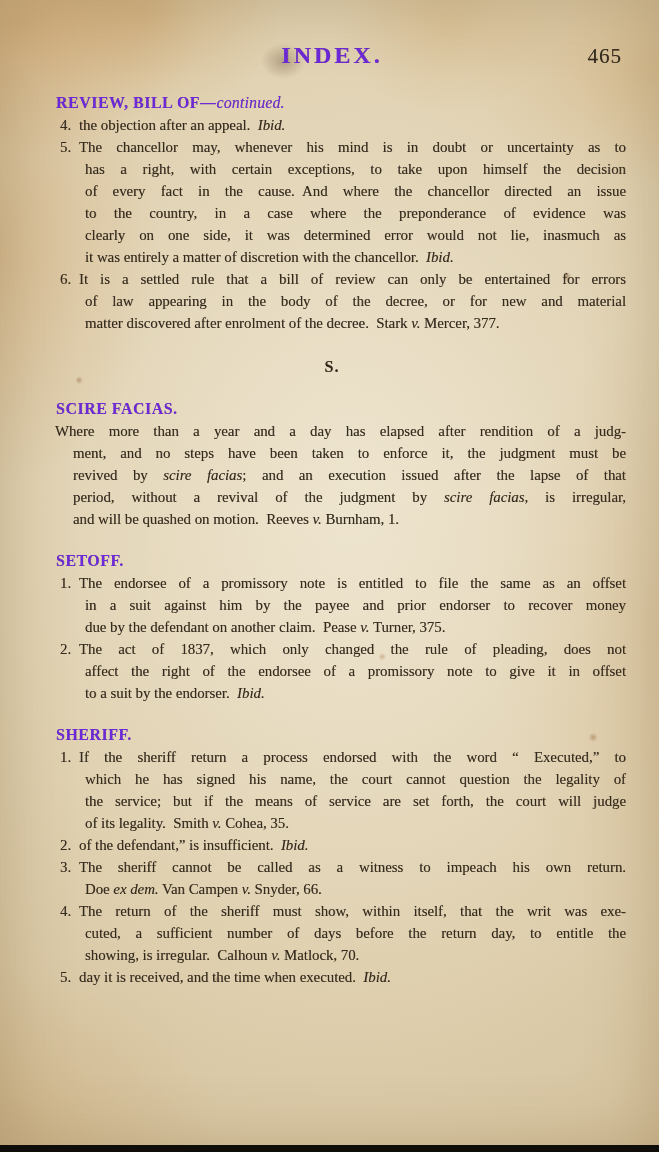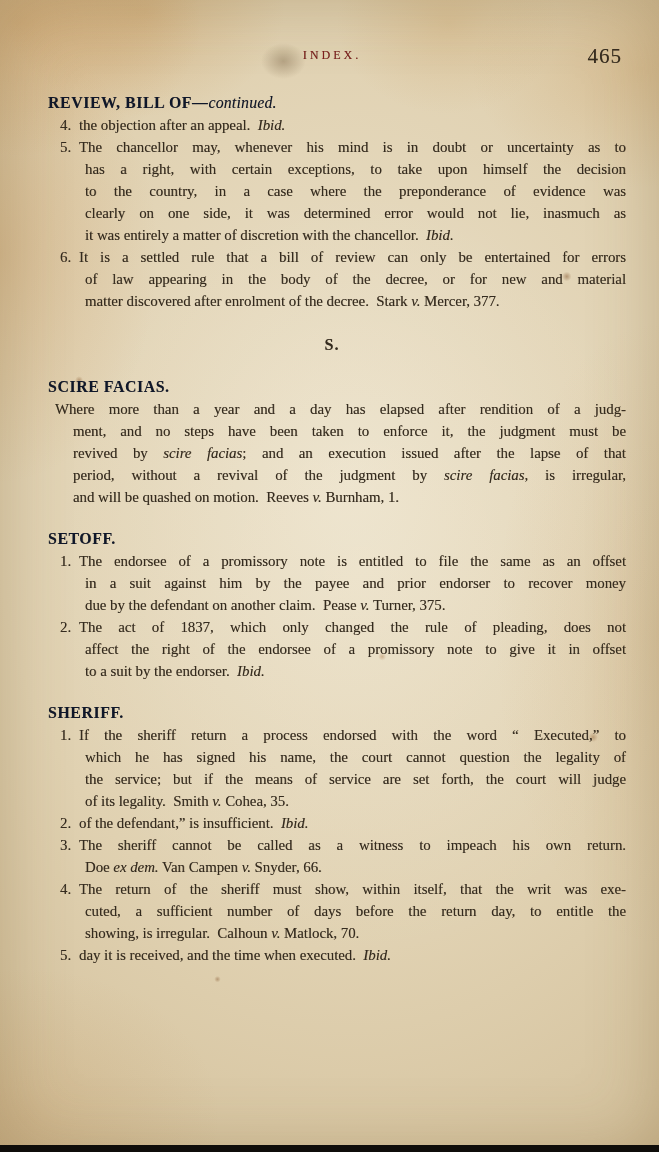--- a/index.html
+++ b/index.html
@@ -47,27 +47,27 @@
     width: 100%; height: 7px; background: #0f0d0a;
   }
   .content {
     position: absolute; inset: 0;
     padding: 44px 33px 0 38px;
     text-shadow: 0.3px 0.2px 0.5px rgba(60,45,25,0.45);
   }
   .header { position: relative; height: 22px; margin-bottom: 26px; line-height: 22px; }
   .running-title {
     position: absolute; left: 50%; transform: translateX(-50%);
-    font-size: 12px; font-weight: 400; letter-spacing: 3px; color: #7f1d1d;
+    font-size: 24px; font-weight: 700; letter-spacing: 3px; color: #6d28d9;
   }
   .page-number { position: absolute; right: 4px; top: 1px; font-size: 21px; letter-spacing: 1px; }
   .page-body { font-size: 14.8px; line-height: 22px; }
   .heading {
     font-weight: 700; font-size: 15.8px; letter-spacing: 0.6px;
-    line-height: 22px; margin: 20px 0 0 10px; color: #0f172a;
+    line-height: 22px; margin: 20px 0 0 18px; color: #6d28d9;
   }
   .page-body > :first-child { margin-top: 0 !important; }
   .heading .it { font-weight: 400; letter-spacing: 0.2px; }
   .letter {
     text-align: center; font-size: 16px; font-weight: 700;
     line-height: 22px; margin: 22px 0 18px 0; letter-spacing: 1px;
   }
   .entry { position: relative; }
   .entry.item { margin-left: 47px; }
   .entry.item .num { position: absolute; left: -25px; top: 0; }
@@ -92,20 +92,21 @@
     <div class="page-body">
         <div class="heading"><span>REVIEW, BILL OF—</span><span class="it">continued.</span></div>
         <div class="entry item">
           <span class="num">4.</span>
           <div class="line"><span>the objection after an appeal. </span><span class="it">Ibid.</span></div>
         </div>
         <div class="entry item">
           <span class="num">5.</span>
           <div class="line j"><span>The chancellor may, whenever his mind is in doubt or uncertainty as to</span></div>
           <div class="line j"><span>has a right, with certain exceptions, to take upon himself the decision</span></div>
+          <div class="line j"><span>of every fact in the cause. And where the chancellor directed an issue</span></div>
           <div class="line j"><span>to the country, in a case where the preponderance of evidence was</span></div>
           <div class="line j"><span>clearly on one side, it was determined error would not lie, inasmuch as</span></div>
           <div class="line"><span>it was entirely a matter of discretion with the chancellor. </span><span class="it">Ibid.</span></div>
         </div>
         <div class="entry item">
           <span class="num">6.</span>
           <div class="line j"><span>It is a settled rule that a bill of review can only be entertained for errors</span></div>
           <div class="line j"><span>of law appearing in the body of the decree, or for new and material</span></div>
           <div class="line"><span>matter discovered after enrolment of the decree. Stark </span><span class="it">v.</span><span> Mercer, 377.</span></div>
         </div>

